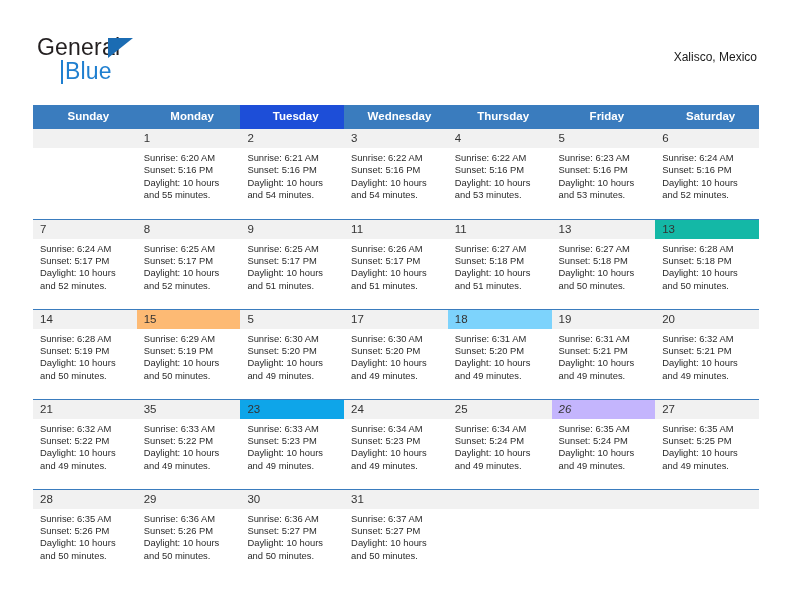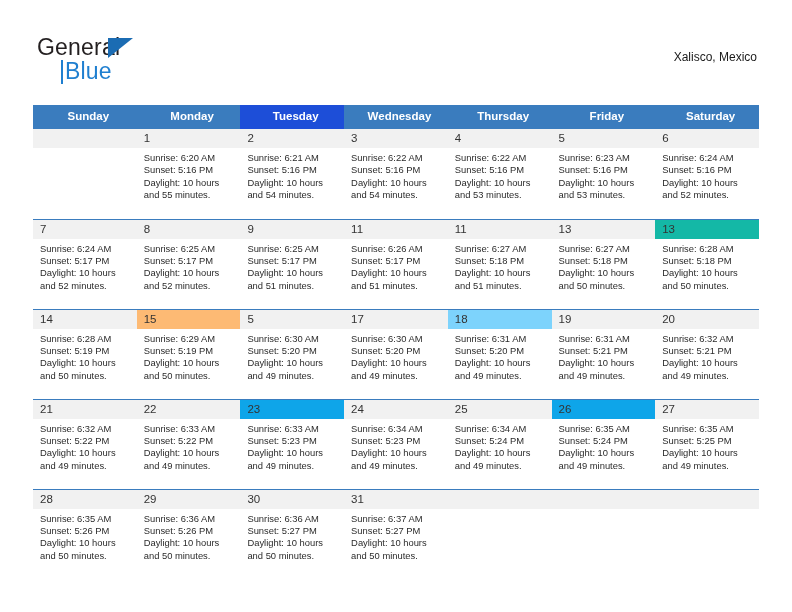--- a/index.html
+++ b/index.html
@@ -371,21 +371,21 @@
           <td style="border-bottom-color: rgb(58, 124, 190);">
             <div class="daynum" style="background: rgb(241, 241, 241);">21</div>
             <div class="cellbody">
               <div>Sunrise: 6:32 AM</div>
               <div>Sunset: 5:22 PM</div>
               <div>Daylight: 10 hours</div>
               <div>and 49 minutes.</div>
             </div>
           </td>
           <td style="border-bottom-color: rgb(58, 124, 190);">
-            <div class="daynum" style="background: rgb(241, 241, 241);">22</div>
+            <div class="daynum" style="background: rgb(241, 241, 241);">35</div>
             <div class="cellbody">
               <div>Sunrise: 6:33 AM</div>
               <div>Sunset: 5:22 PM</div>
               <div>Daylight: 10 hours</div>
               <div>and 49 minutes.</div>
             </div>
           </td>
           <td style="border-bottom-color: rgb(58, 124, 190);">
             <div class="daynum" style="background: #0ea5e9;">23</div>
             <div class="cellbody">
@@ -407,21 +407,21 @@
           <td style="border-bottom-color: rgb(58, 124, 190);">
             <div class="daynum" style="background: rgb(241, 241, 241);">25</div>
             <div class="cellbody">
               <div>Sunrise: 6:34 AM</div>
               <div>Sunset: 5:24 PM</div>
               <div>Daylight: 10 hours</div>
               <div>and 49 minutes.</div>
             </div>
           </td>
           <td style="border-bottom-color: rgb(58, 124, 190);">
-            <div class="daynum" style="background: #0ea5e9;">26</div>
+            <div class="daynum" style="background: #c4b5fd; font-style: italic;">26</div>
             <div class="cellbody">
               <div>Sunrise: 6:35 AM</div>
               <div>Sunset: 5:24 PM</div>
               <div>Daylight: 10 hours</div>
               <div>and 49 minutes.</div>
             </div>
           </td>
           <td style="border-bottom-color: rgb(58, 124, 190);">
             <div class="daynum" style="background: rgb(241, 241, 241);">27</div>
             <div class="cellbody">

